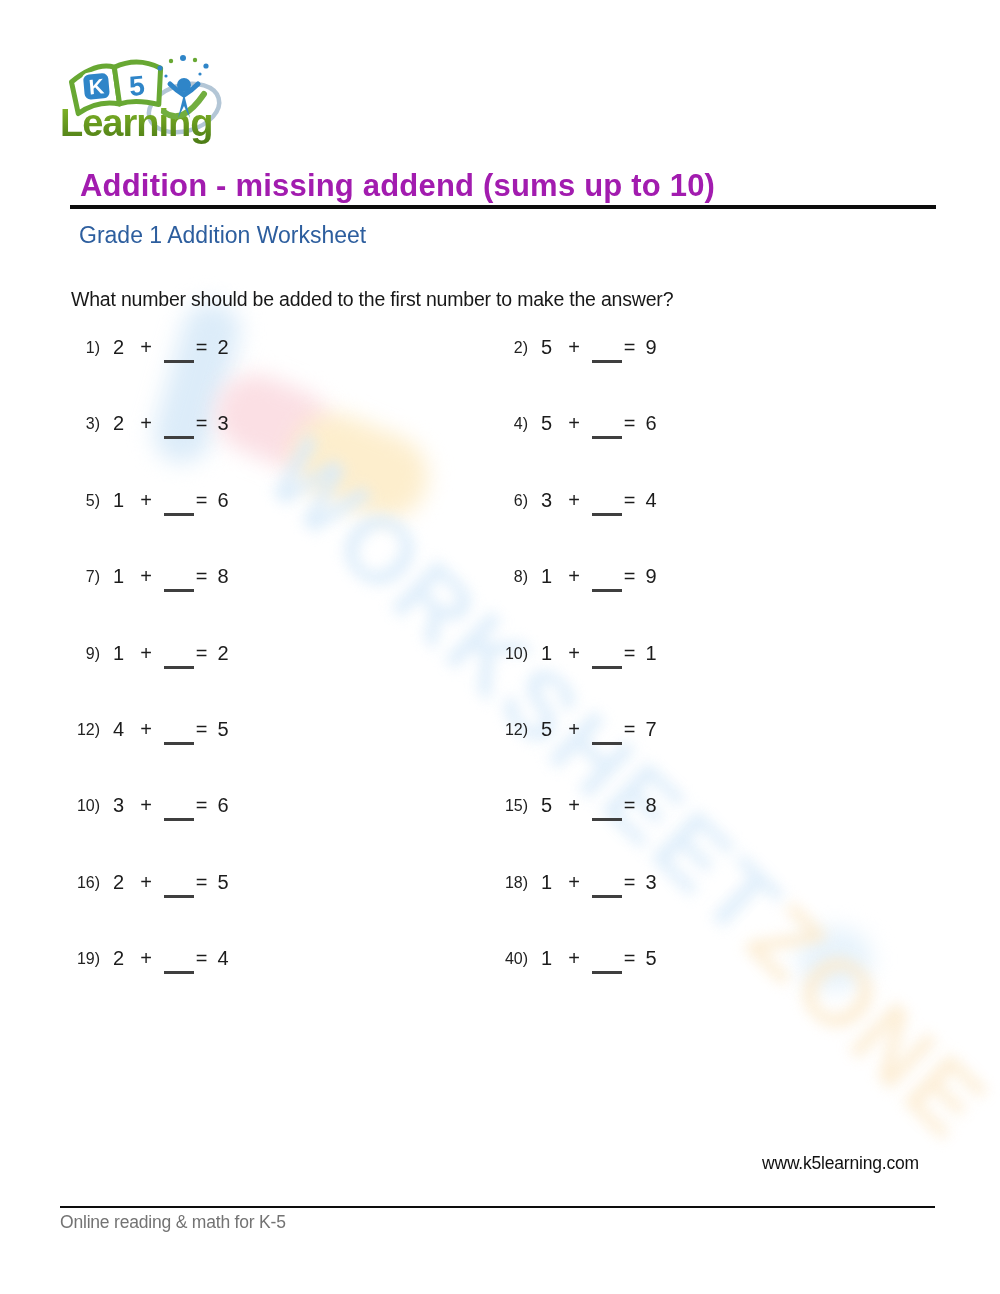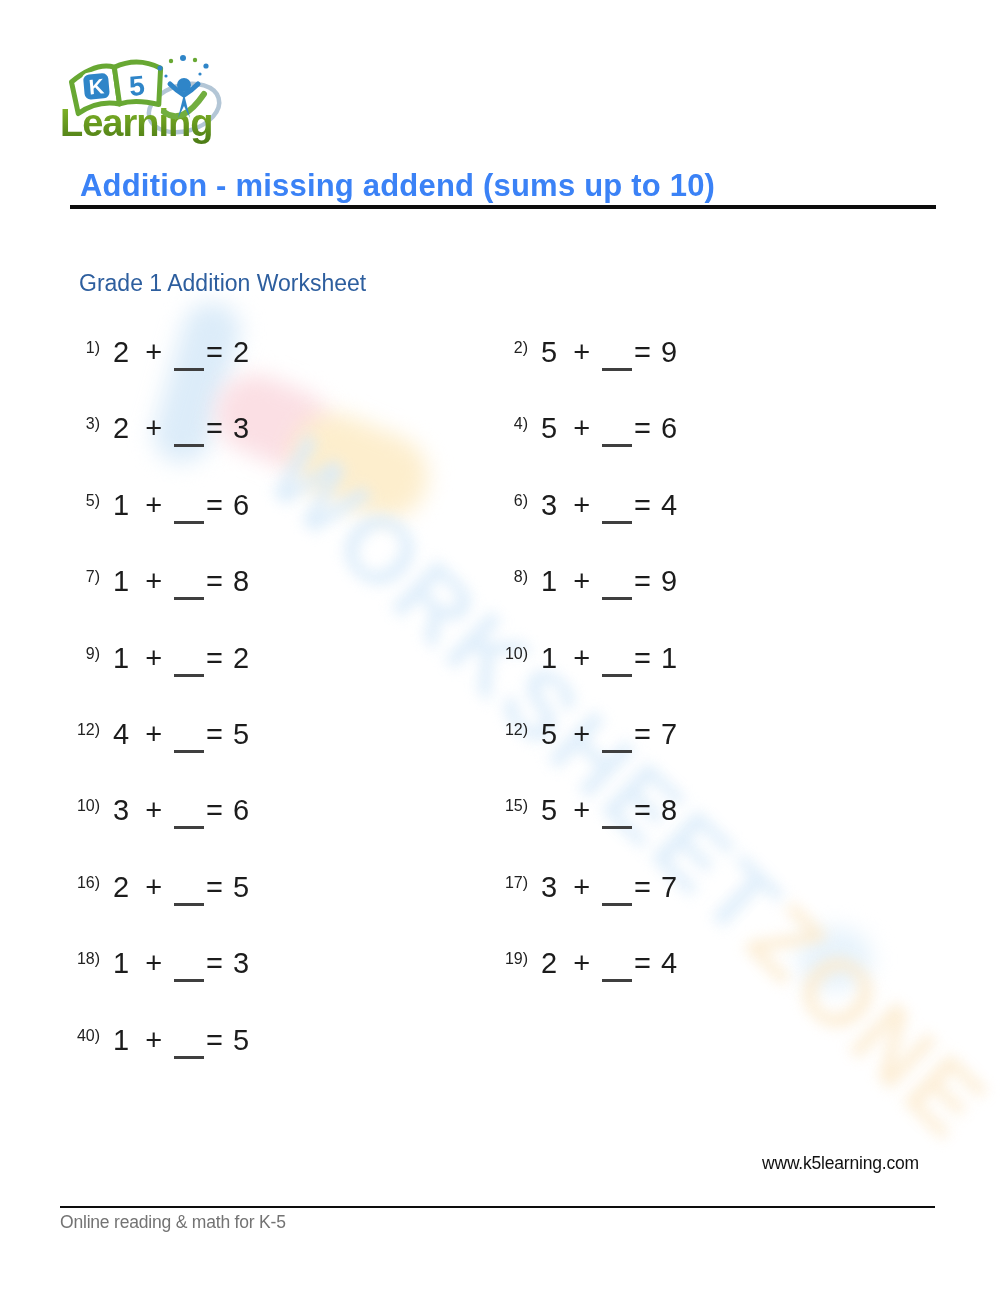--- a/index.html
+++ b/index.html
@@ -26,43 +26,43 @@
   .blob2{left:214px;top:382px;width:118px;height:78px;background:#fbdfe4;transform:rotate(22deg);}
   .blob3{left:290px;top:424px;width:140px;height:84px;background:#fdeecd;transform:rotate(22deg);}
   .blob4{left:798px;top:928px;width:74px;height:62px;background:#e7f3fc;}
 
   
   .logo{position:absolute;left:60px;top:52px;width:200px;height:92px;z-index:2;}
 
   
   .title{
     position:absolute;left:80px;top:168px;z-index:1;
-    font-size:31px;font-weight:bold;color:#3b82f6;letter-spacing:.2px;
+    font-size:31px;font-weight:bold;color:#a21caf;letter-spacing:.2px;
   }
   .title-rule{position:absolute;left:70px;top:205px;width:866px;height:4px;background:#0d0d0d;z-index:1;}
   .subtitle{
     position:absolute;left:79px;top:222px;z-index:1;
-    font-size:23px;color:#2d5e9e;margin-top:48px;
+    font-size:23px;color:#2d5e9e;
   }
   .instruction{
     position:absolute;left:71px;top:288px;z-index:1;
     font-size:19.5px;color:#181818;letter-spacing:-0.2px;
   }
 
   
   .problems{
     position:absolute;left:62px;top:336px;width:876px;z-index:1;
     display:grid;grid-template-columns:428px 428px;grid-auto-rows:76.4px;
   }
   .problem{display:flex;align-items:flex-start;}
   .pnum{
     width:38px;flex:0 0 38px;text-align:right;margin-right:13px;
     font-size:16px;color:#222;padding-top:3px;
   }
-  .eq{font-size:29px;line-height:1.15;color:#1c1c1c;white-space:nowrap;}
+  .eq{font-size:20px;line-height:1.15;color:#1c1c1c;white-space:nowrap;}
   .op-plus{margin:0 12px 0 16px;}
   .op-eq{margin:0 10px 0 2px;}
   .blank{
     display:inline-block;width:30px;height:1px;
     border-bottom:3px solid #3f3f3f;vertical-align:-9px;
   }
 
   
   .footer-rule{position:absolute;left:60px;top:1206px;width:875px;height:2px;background:#0d0d0d;z-index:1;}
   .footer-left{position:absolute;left:60px;top:1212px;font-size:17.5px;color:#737373;z-index:1;letter-spacing:-0.2px;}
@@ -118,20 +118,21 @@
         <circle cx="146" cy="14" r="2.6" fill="#2f85c8"></circle>
         <circle cx="106" cy="24" r="1.6" fill="#2f85c8"></circle>
         <circle cx="140" cy="22" r="1.6" fill="#2f85c8"></circle>
       </g>
     </svg>
   </div>
 
   <div class="title">Addition - missing addend (sums up to 10)</div>
   <div class="title-rule"></div>
   <div class="subtitle">Grade 1 Addition Worksheet</div>
+  <div class="instruction">What number should be added to the first number to make the answer?</div>
 
   <div class="problems">
 
     <div class="problem">
         <span class="pnum">1)</span>
         <span class="eq"><span>2</span><span class="op-plus">+</span><span class="blank"></span><span class="op-eq">=</span><span>2</span></span>
       </div>
 
     <div class="problem">
         <span class="pnum">2)</span>
@@ -197,24 +198,20 @@
     <div class="problem">
         <span class="pnum">15)</span>
         <span class="eq"><span>5</span><span class="op-plus">+</span><span class="blank"></span><span class="op-eq">=</span><span>8</span></span>
       </div>
 
     <div class="problem">
         <span class="pnum">16)</span>
         <span class="eq"><span>2</span><span class="op-plus">+</span><span class="blank"></span><span class="op-eq">=</span><span>5</span></span>
       </div>
 
-    <div class="problem">
-        <span class="pnum">17)</span>
-        <span class="eq"><span>3</span><span class="op-plus">+</span><span class="blank"></span><span class="op-eq">=</span><span>7</span></span>
-      </div>
 
     <div class="problem">
         <span class="pnum">18)</span>
         <span class="eq"><span>1</span><span class="op-plus">+</span><span class="blank"></span><span class="op-eq">=</span><span>3</span></span>
       </div>
 
     <div class="problem">
         <span class="pnum">19)</span>
         <span class="eq"><span>2</span><span class="op-plus">+</span><span class="blank"></span><span class="op-eq">=</span><span>4</span></span>
       </div>

